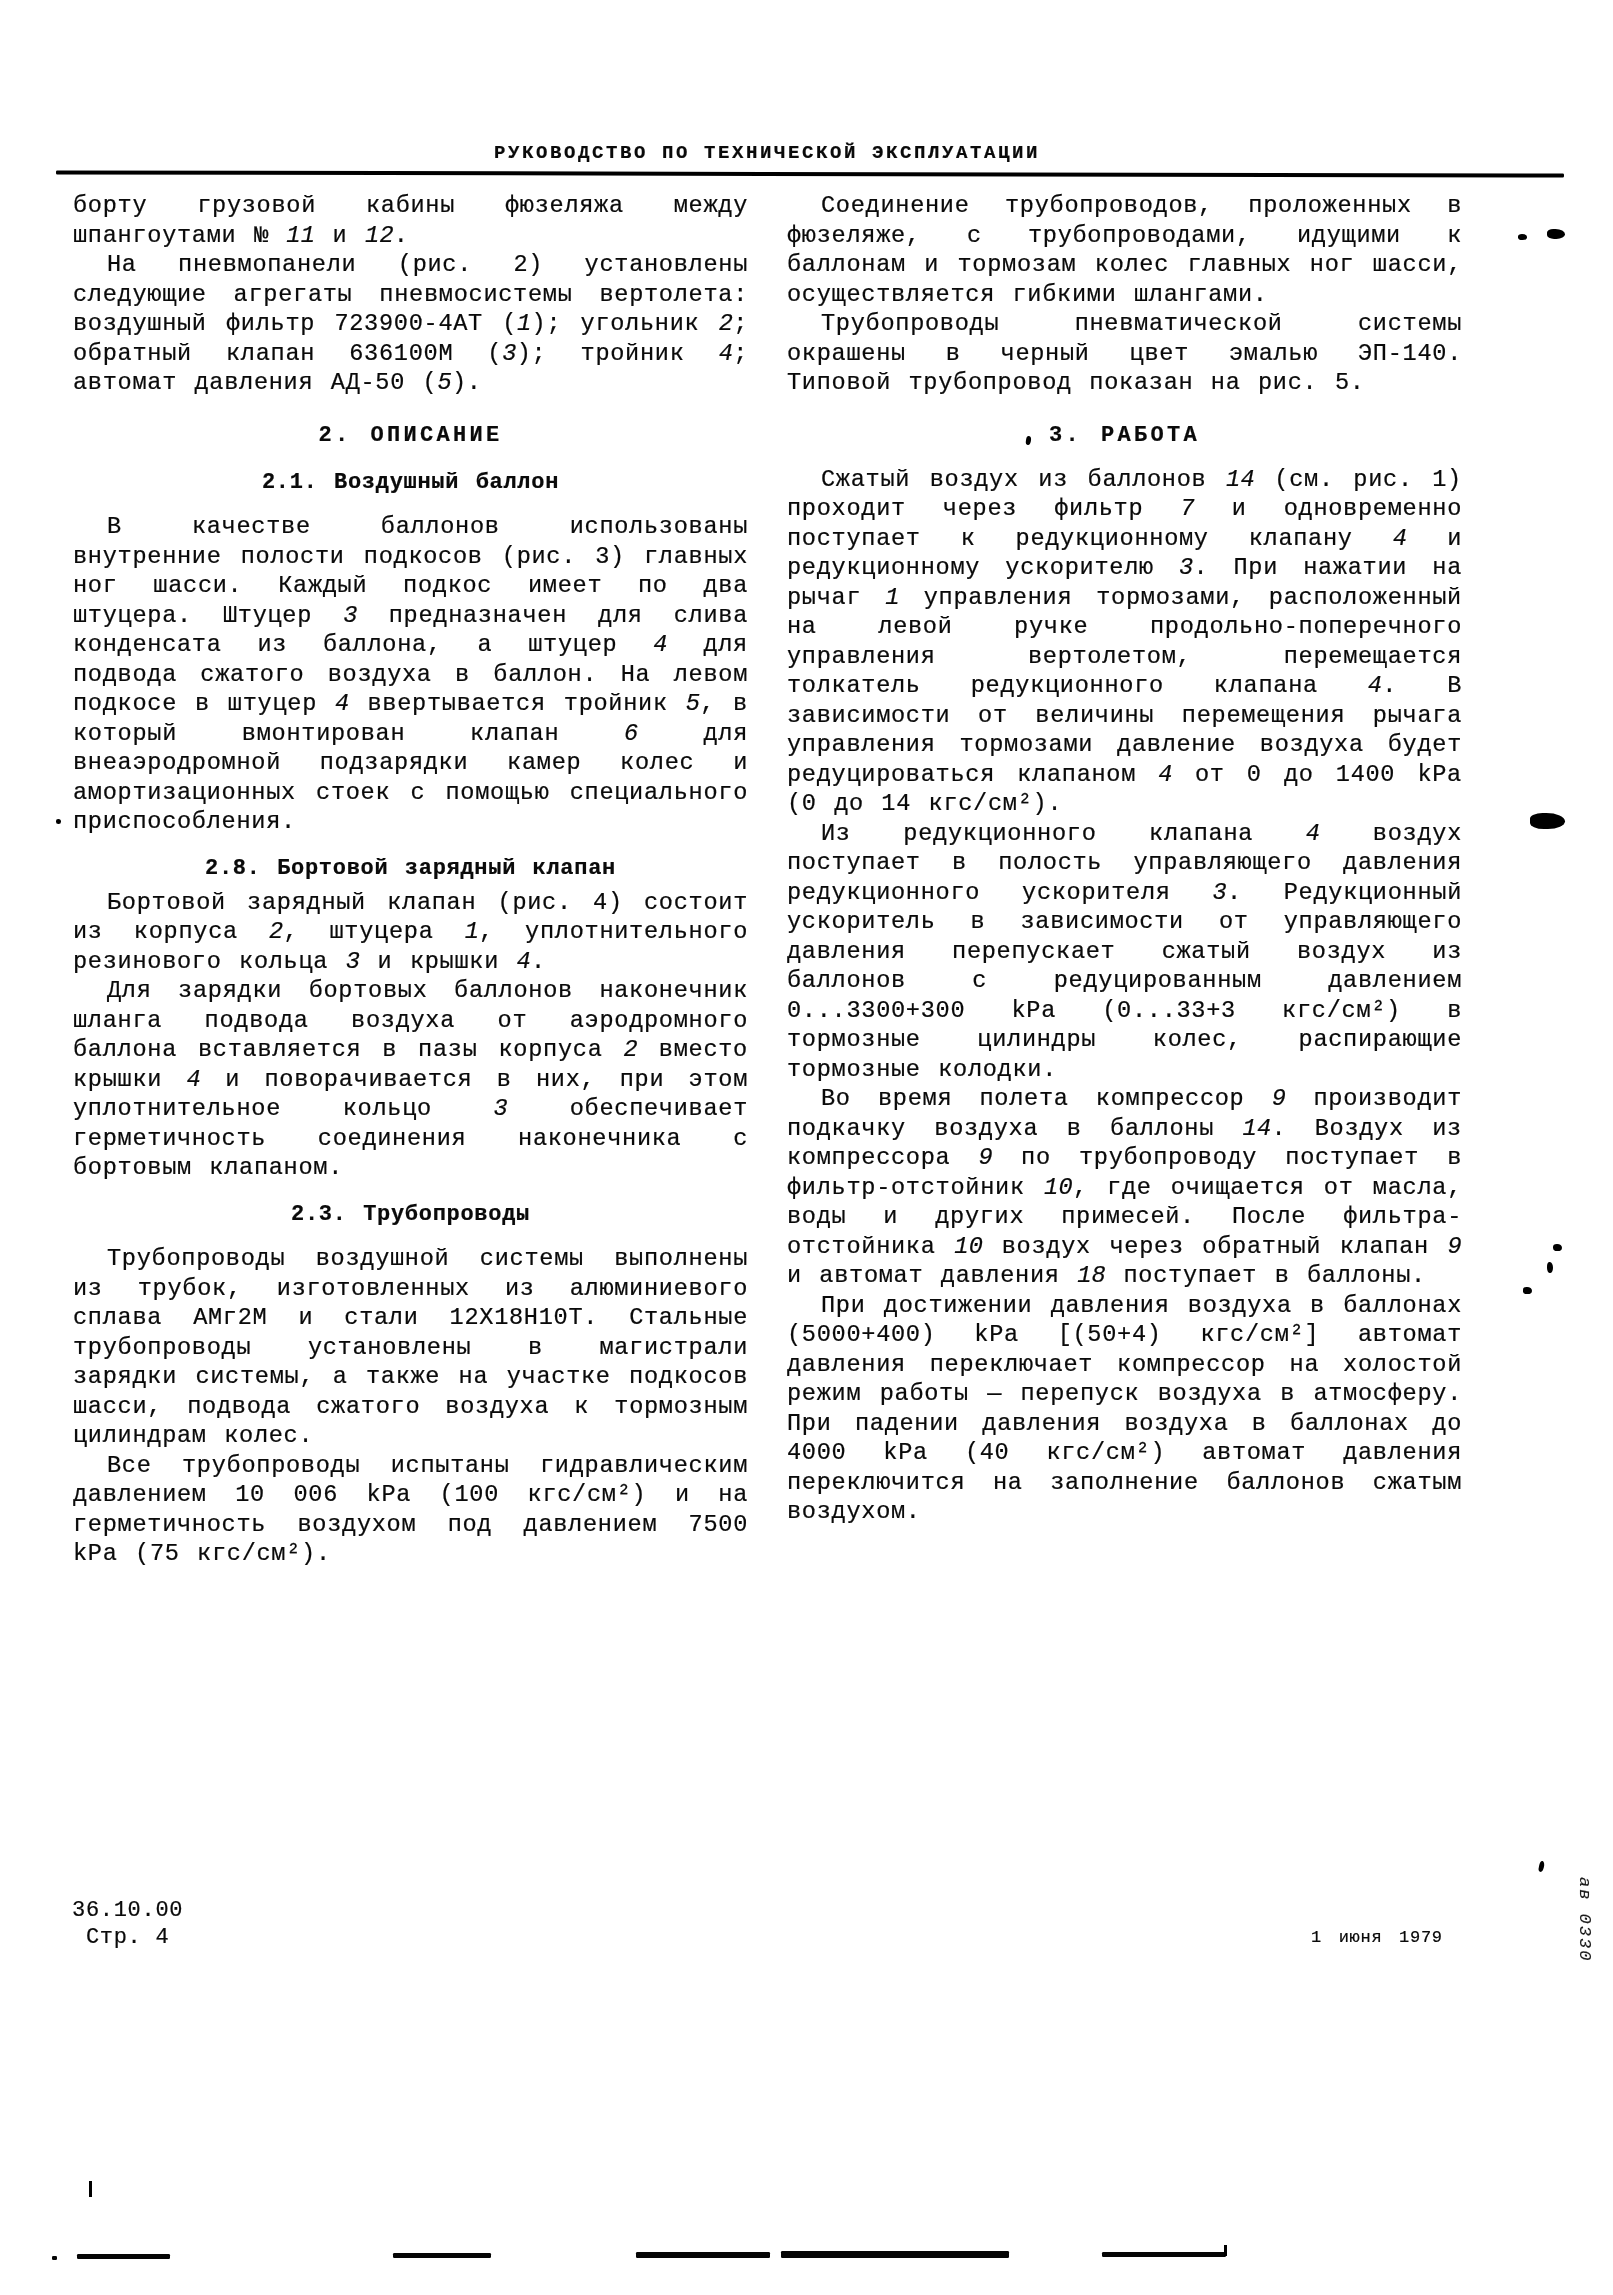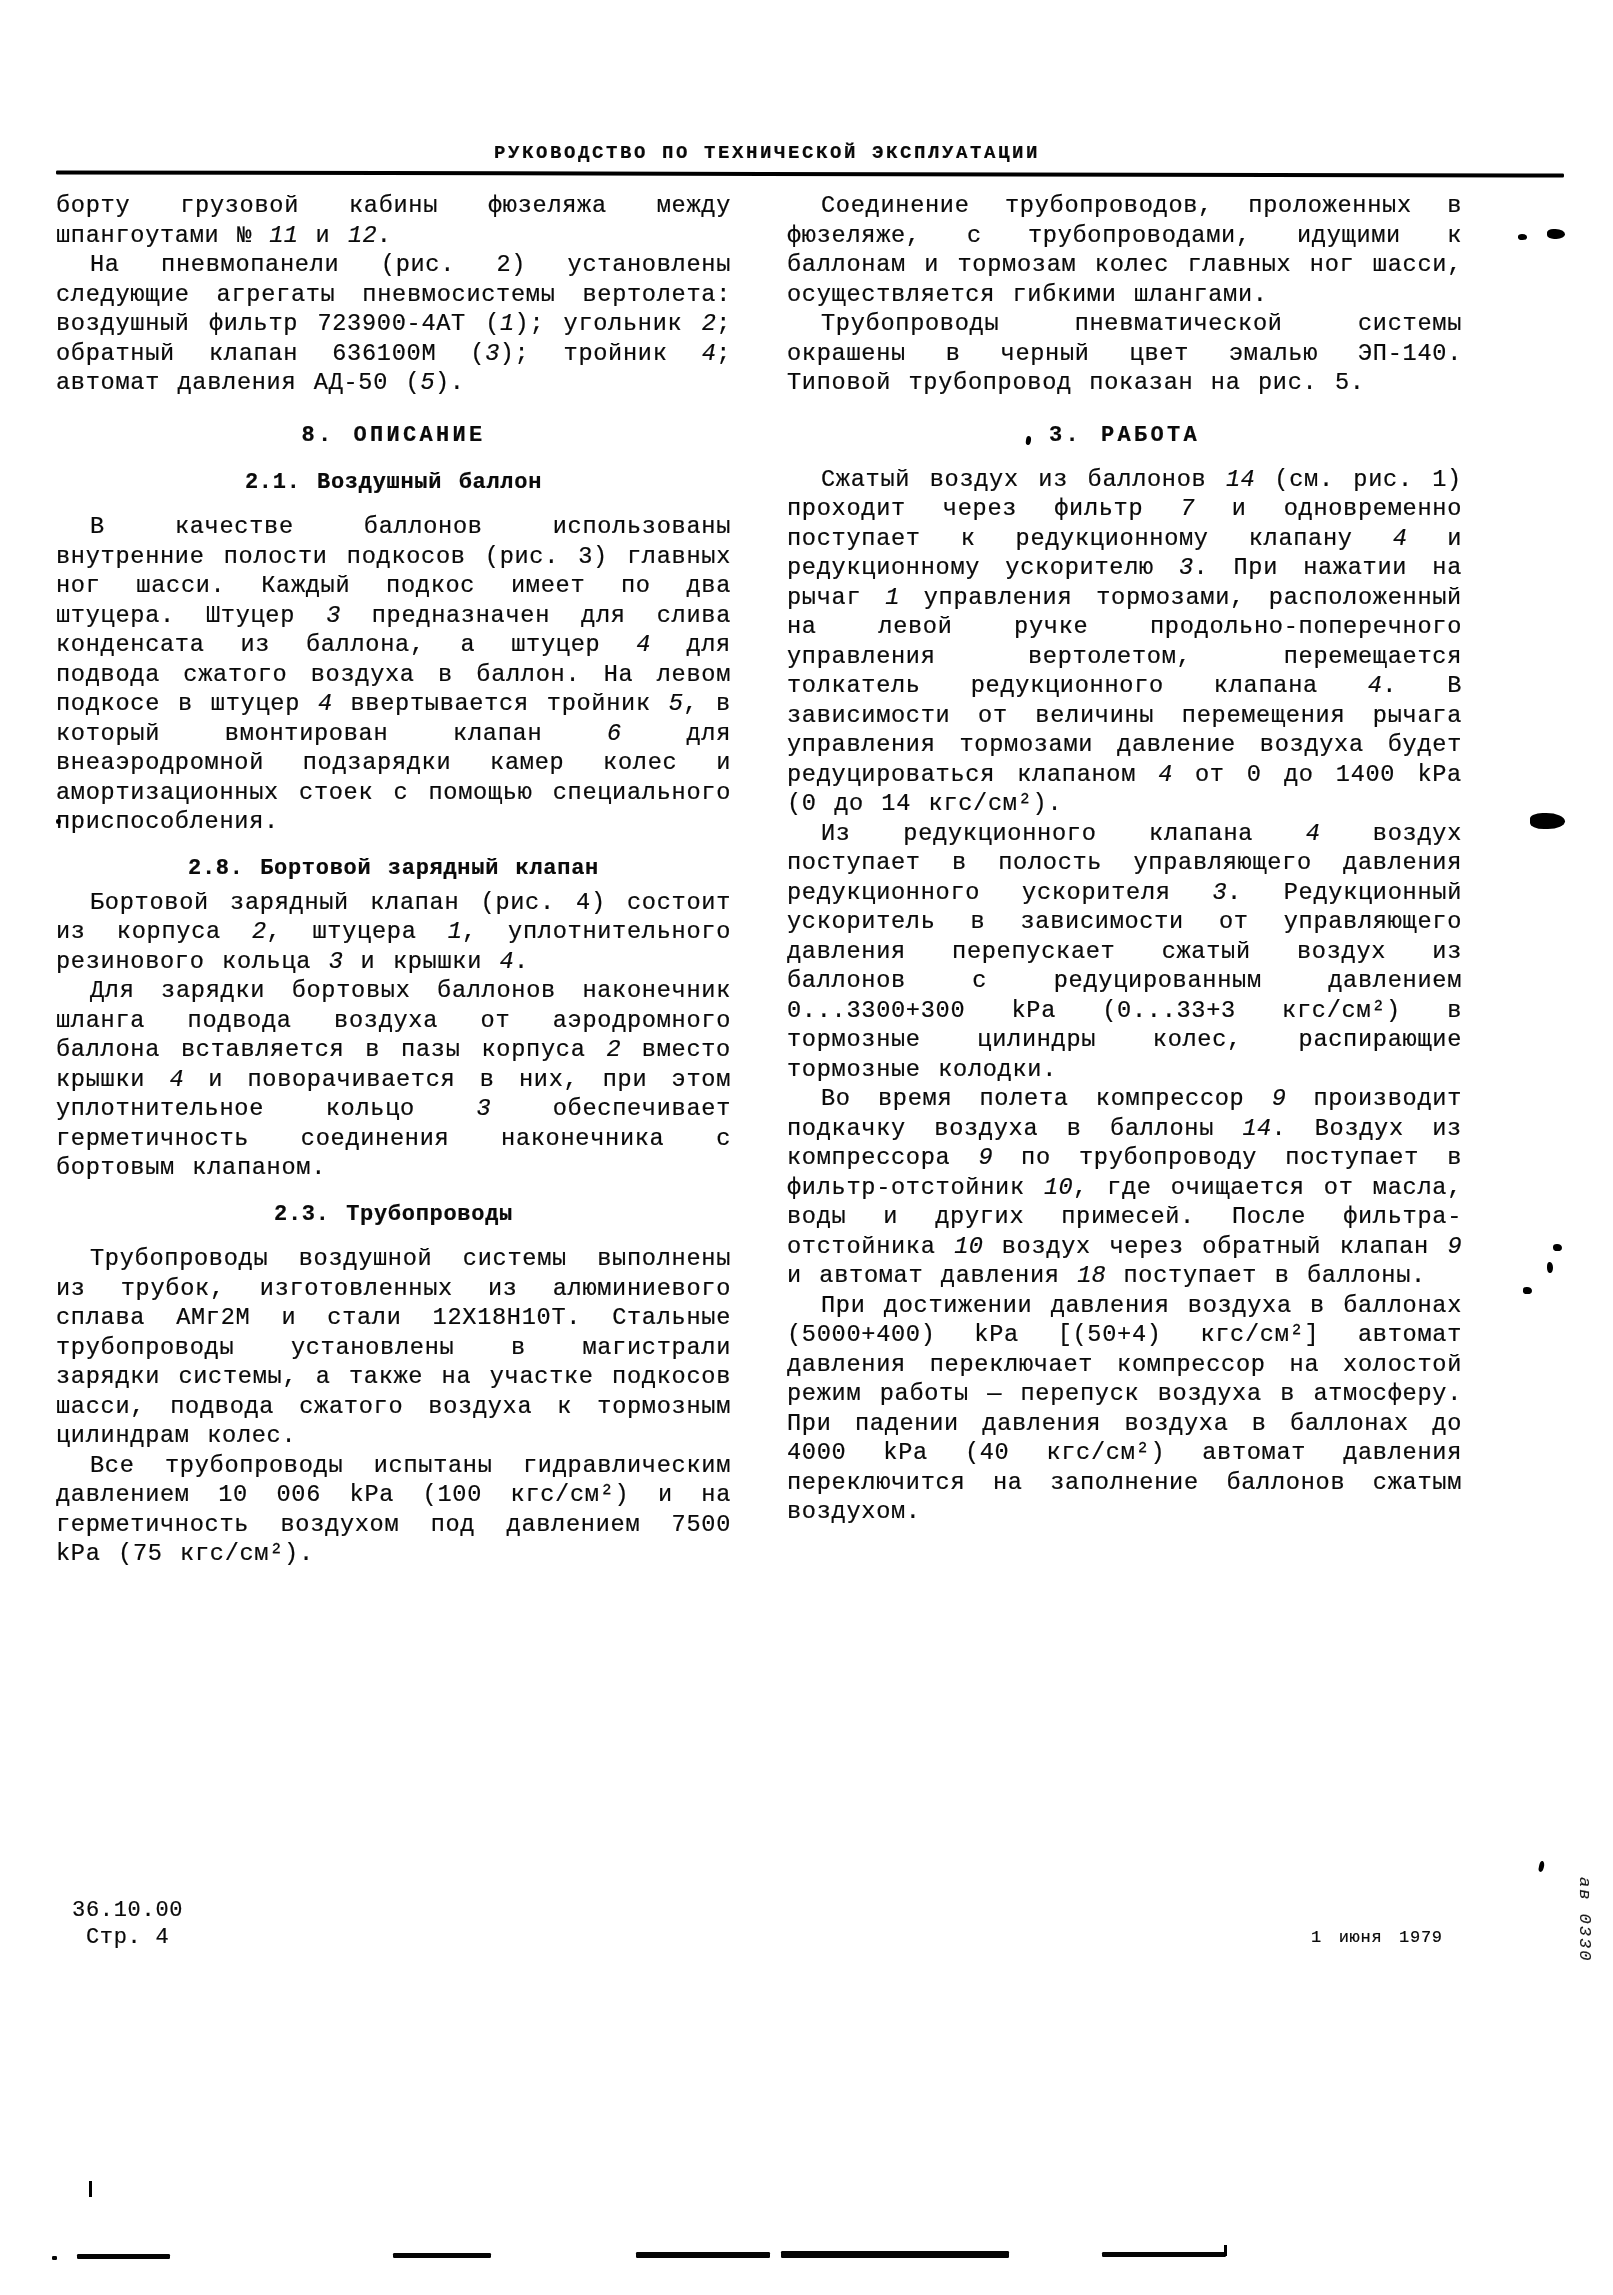--- a/index.html
+++ b/index.html
@@ -16,21 +16,21 @@
   }
   .rule{
     position:absolute;left:56px;top:172px;width:1508px;height:3.9px;background:#000;
     transform:rotate(0.12deg);border-radius:1.3px;
   }
   .col{
     position:absolute;top:191px;width:675px;
     font-size:23.6px;line-height:29.5px;text-align:justify;
     letter-spacing:0.7px;word-spacing:2.6px;
   }
-  .col-left{left:56px;}
+  .col-left{left:73px;}
   .col-right{left:787px;}
   .para{margin:0;text-indent:34px;}
   .para.no-indent{text-indent:0;}
   .para i{font-style:italic;letter-spacing:0.3px;}
   .heading{
     font-weight:bold;text-align:center;text-indent:0;
     font-size:22px;line-height:29.5px;
   }
   .heading.h2{margin:23.6px 0 14.4px;letter-spacing:3.3px;}
   .heading.h3{margin:17.7px 0 14.4px;letter-spacing:0.7px;}
@@ -58,21 +58,21 @@
 <body>
 
 <div class="page">
 
   <div class="doc-header">РУКОВОДСТВО ПО ТЕХНИЧЕСКОЙ ЭКСПЛУАТАЦИИ</div>
   <div class="rule"></div>
 
   <div class="col col-left">
       <p class="para no-indent">борту грузовой кабины фюзеляжа между шпангоутами № <i>11</i> и <i>12</i>.</p>
       <p class="para">На пневмопанели (рис. 2) установлены следующие агрегаты пневмосистемы вертолета: воздушный фильтр 723900-4АТ (<i>1</i>); угольник <i>2</i>; обратный клапан 636100М (<i>3</i>); тройник <i>4</i>; автомат давления АД-50 (<i>5</i>).</p>
-      <div class="heading h2">8. ОПИСАНИЕ</div>
+      <div class="heading h2">2. ОПИСАНИЕ</div>
       <div class="heading h3">2.1. Воздушный баллон</div>
       <p class="para">В качестве баллонов использованы внутренние полости подкосов (рис. 3) главных ног шасси. Каждый подкос имеет по два штуцера. Штуцер <i>3</i> предназначен для слива конденсата из баллона, а штуцер <i>4</i> для подвода сжатого воздуха в баллон. На левом подкосе в штуцер <i>4</i> ввертывается тройник <i>5</i>, в который вмонтирован клапан <i>6</i> для внеаэродромной подзарядки камер колес и амортизационных стоек с помощью специального приспособления.</p>
       <div class="heading h3 tight">2.8. Бортовой зарядный клапан</div>
       <p class="para">Бортовой зарядный клапан (рис. 4) состоит из корпуса <i>2</i>, штуцера <i>1</i>, уплотнительного резинового кольца <i>3</i> и крышки <i>4</i>.</p>
       <p class="para">Для зарядки бортовых баллонов наконечник шланга подвода воздуха от аэродромного баллона вставляется в пазы корпуса <i>2</i> вместо крышки <i>4</i> и поворачивается в них, при этом уплотнительное кольцо <i>3</i> обеспечивает герметичность соединения наконечника с бортовым клапаном.</p>
       <div class="heading h3">2.3. Трубопроводы</div>
       <p class="para">Трубопроводы воздушной системы выполнены из трубок, изготовленных из алюминиевого сплава АМг2М и стали 12Х18Н10Т. Стальные трубопроводы установлены в магистрали зарядки системы, а также на участке подкосов шасси, подвода сжатого воздуха к тормозным цилиндрам колес.</p>
       <p class="para">Все трубопроводы испытаны гидравлическим давлением 10 006 kPa (100 кгс/см²) и на герметичность воздухом под давлением 7500 kPa (75 кгс/см²).</p>
     </div>
   <div class="col col-right">

